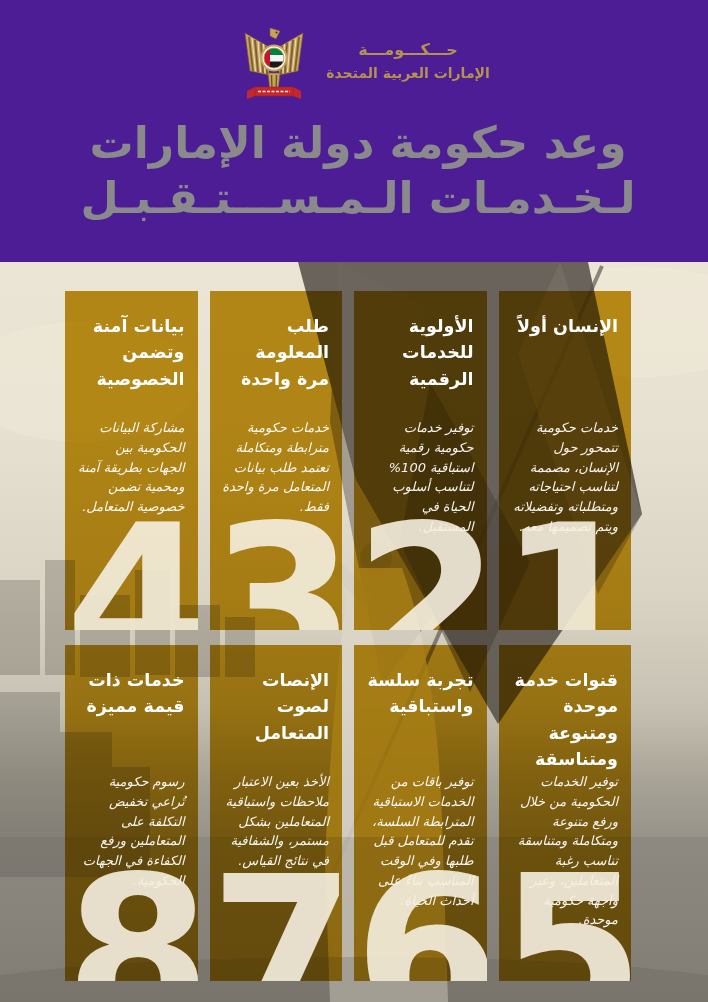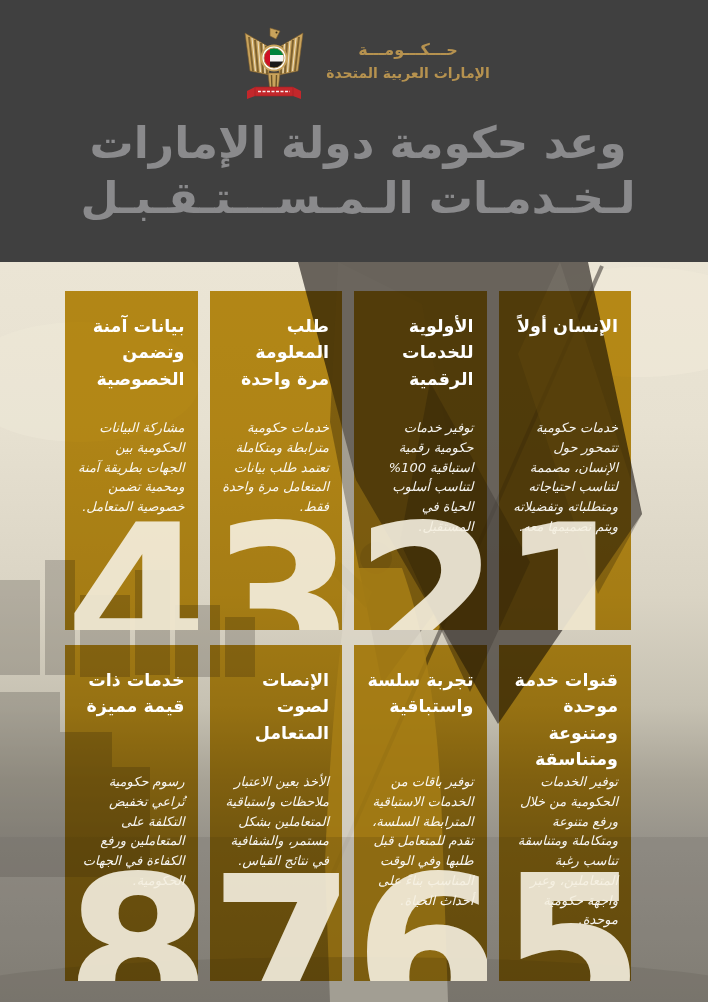--- a/index.html
+++ b/index.html
@@ -1,18 +1,18 @@
 <!DOCTYPE html>
 <html lang="ar" dir="rtl"><head>
 <meta charset="utf-8">
 <style>
   html,body{margin:0;padding:0;background:#e9e9e9;}
   .poster{
     position:relative;width:708px;height:1002px;margin:0 auto;
-    background:#404040;overflow:hidden;
+    background:#4c1d95;overflow:hidden;
     font-family:"DejaVu Sans",sans-serif;
   }
   
   .emblem{position:absolute;left:243px;top:27px;width:62px;height:82px;}
   .gov-text{position:absolute;left:322px;top:40px;width:172px;text-align:center;color:#b6924f;}
   .gov-line1{font-size:16px;font-weight:bold;margin-bottom:6px;}
   .gov-line2{font-size:14px;font-weight:bold;}
   .main-title{
     position:absolute;top:116px;left:0;right:0;text-align:center;
     color:#8a8a8c;font-weight:bold;line-height:1.24;margin-left:8px;

